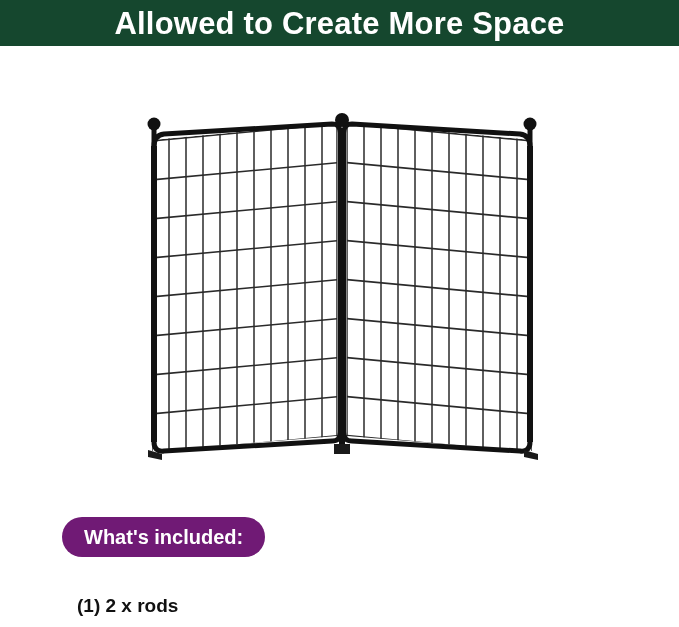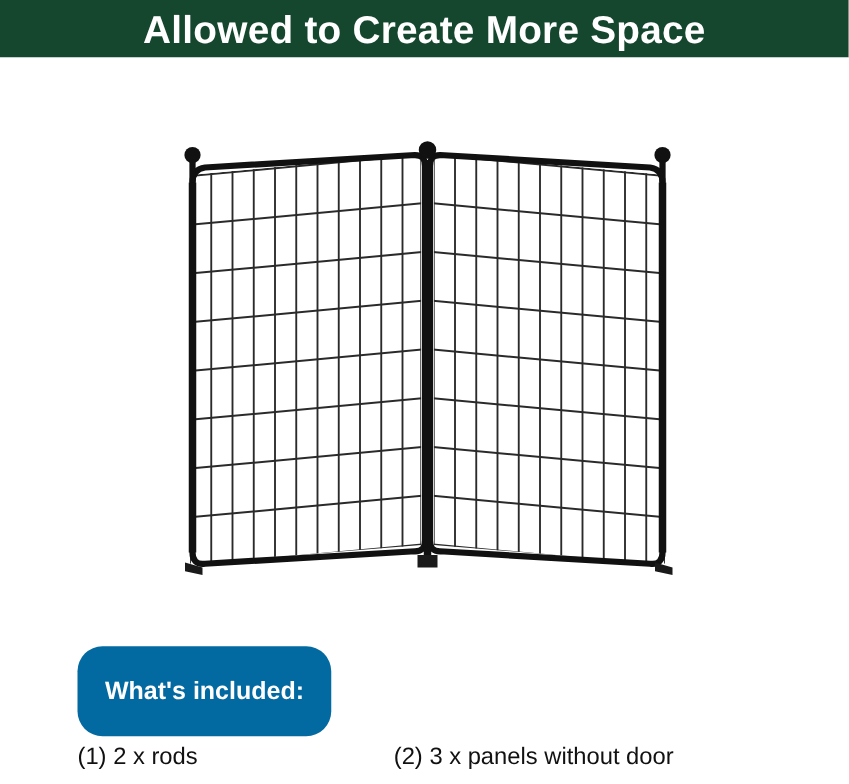--- a/index.html
+++ b/index.html
@@ -50,22 +50,22 @@
   .pen-svg {
     position: absolute;
     left: 100px;
     top: 60px;
   }
   .included-pill {
     position: absolute;
     left: 62px;
     top: 517px;
     height: 40px;
-    padding: 16px 22px;
-    background: #0369a1;
+    padding: 0 22px;
+    background: #701a75;
     border-radius: 20px;
     display: flex;
     align-items: center;
     justify-content: flex-start;
   }
   .included-pill-label {
     color: #ffffff;
     font-size: 20px;
     font-weight: bold;
     line-height: 1;
@@ -73,24 +73,25 @@
   .items-row {
     position: absolute;
     left: 0;
     top: 596px;
     width: 679px;
     height: 31px;
   }
   .item-text {
     position: absolute;
     font-size: 19px;
-    font-weight: normal;
+    font-weight: bold;
     color: #111111;
     line-height: 1;
     white-space: nowrap;
+    margin-left: 15px;
   }
   .item-1 { left: 62px; top: 0; }
   .item-2 { left: 315px; top: 0; }
 </style>
 </head>
 <body>
 
 <div class="page">
 
   <div class="header-bar">
@@ -187,16 +188,15 @@
       </g>
     </svg>
   </div>
 
   <div class="included-pill">
     <span class="included-pill-label">What's included:</span>
   </div>
 
   <div class="items-row">
     <div class="item-text item-1">(1) 2 x rods</div>
-    <div class="item-text item-2">(2) 3 x panels without door</div>
   </div>
 
 </div>
 
 </body></html>

